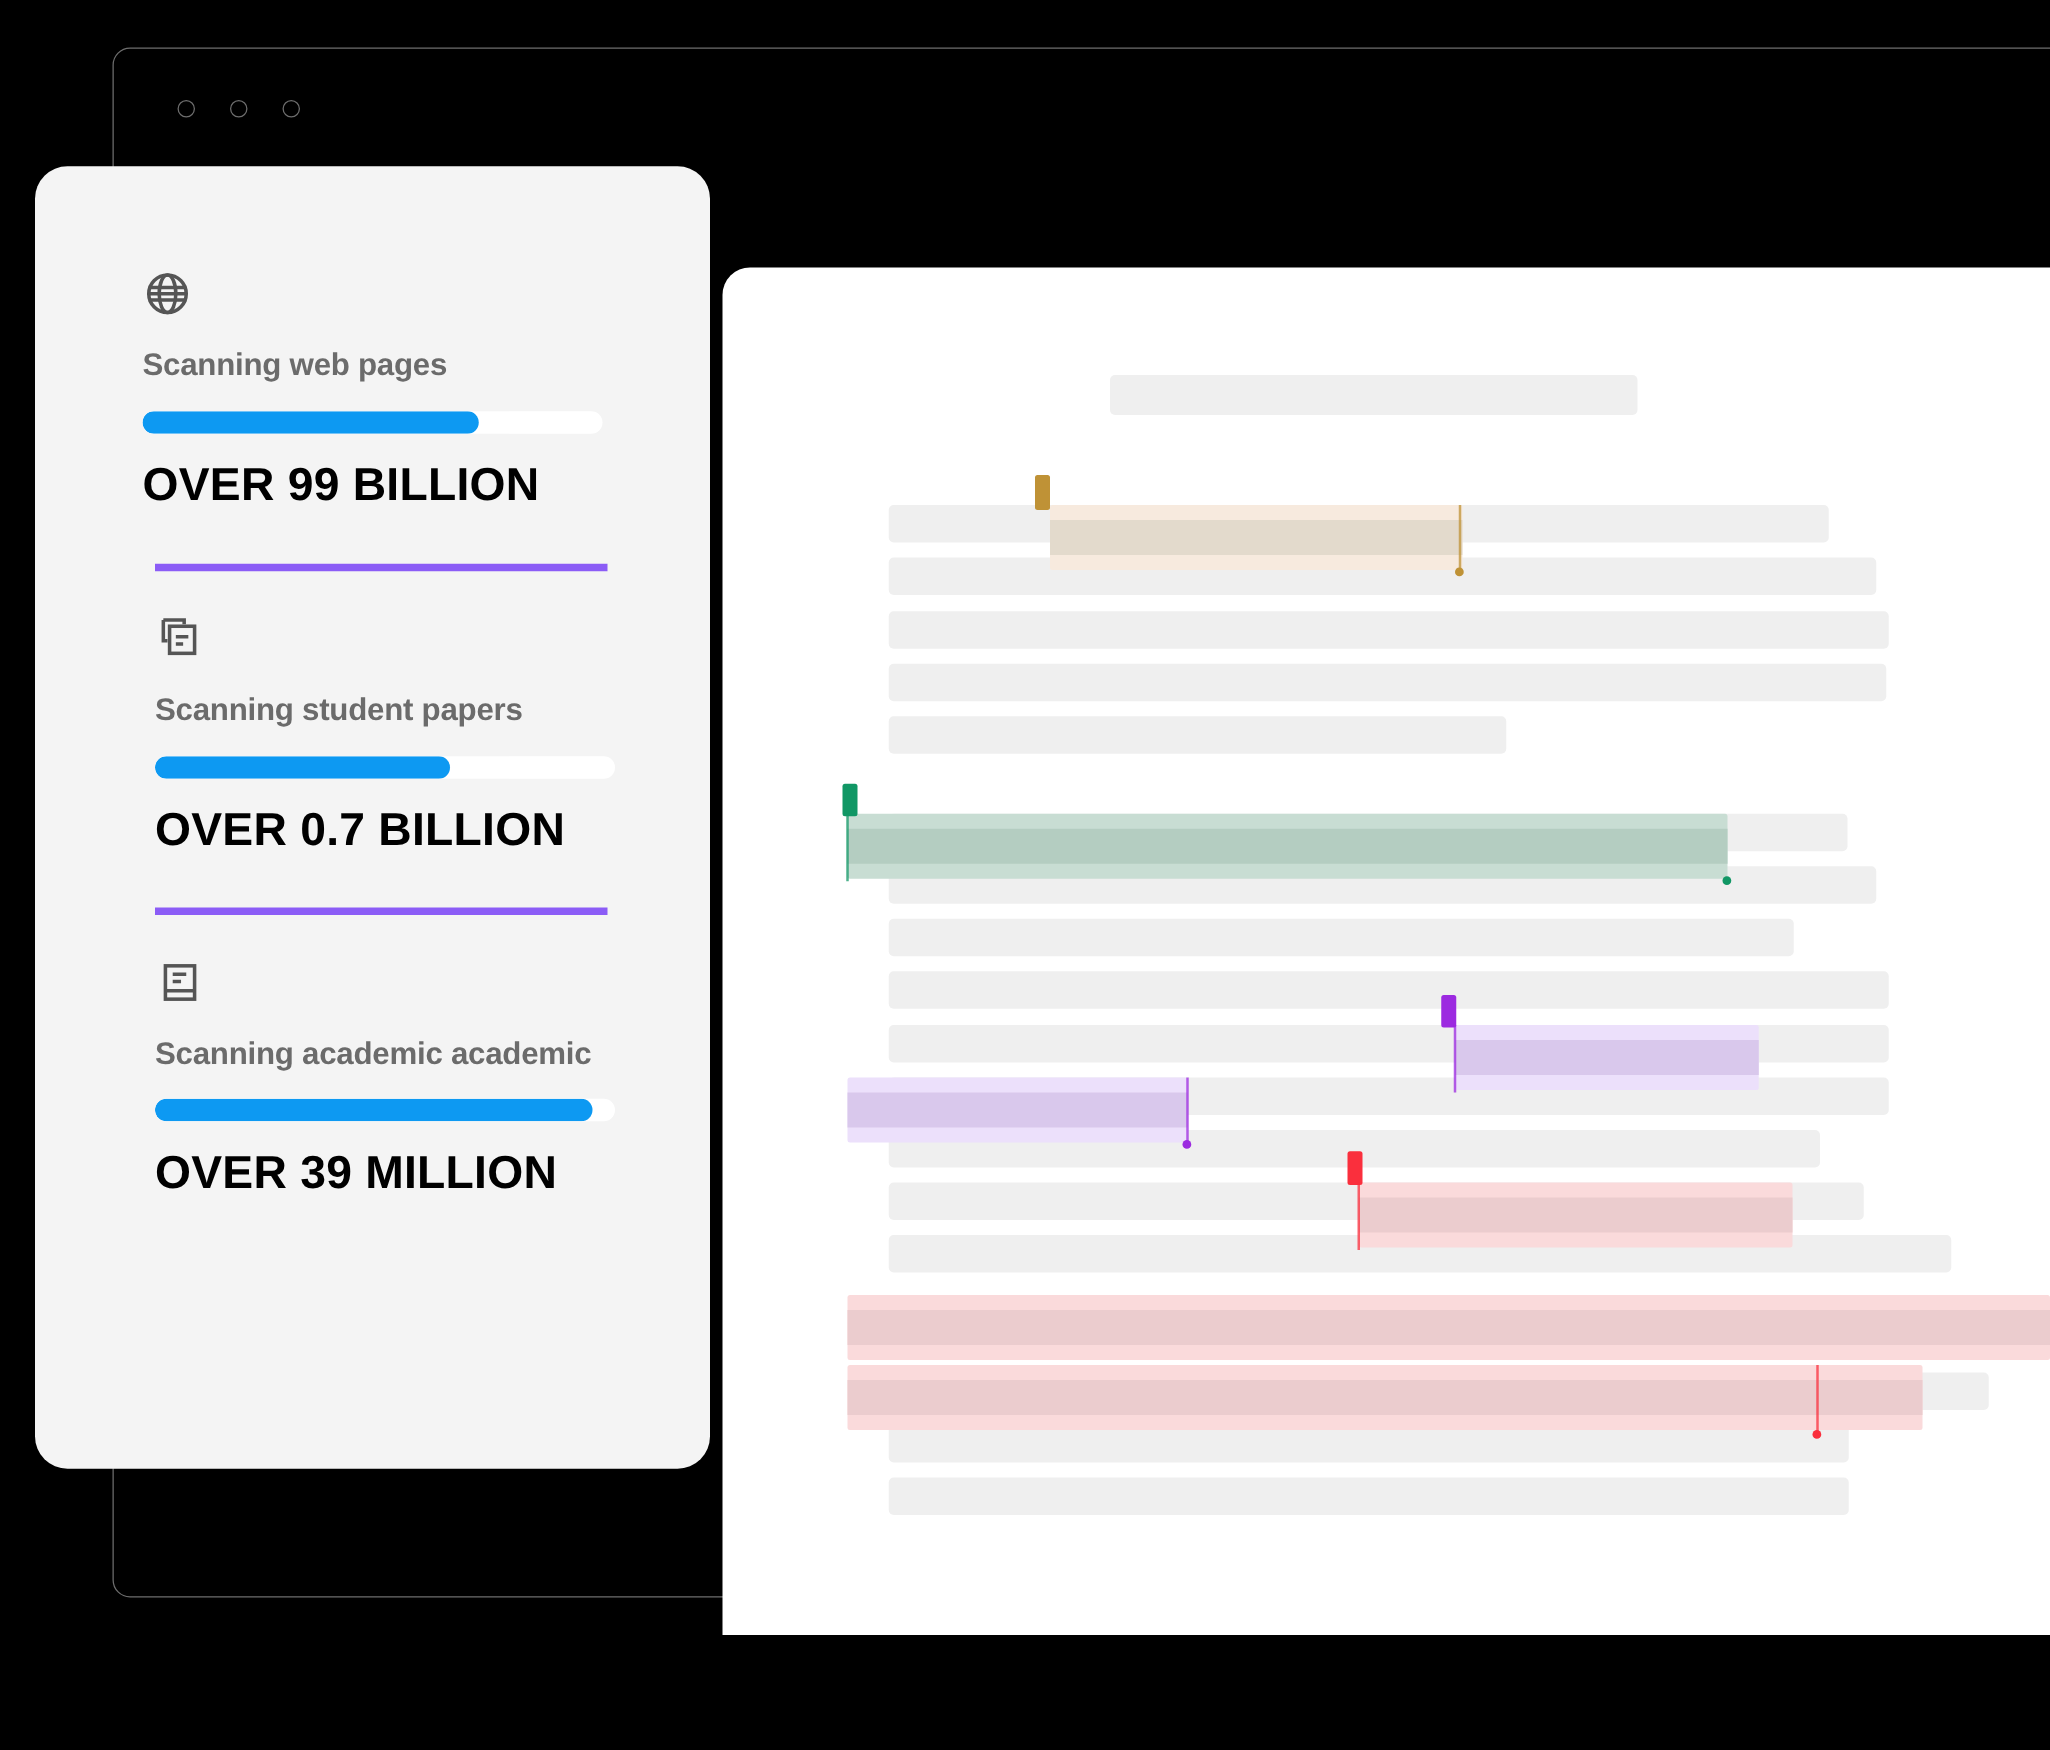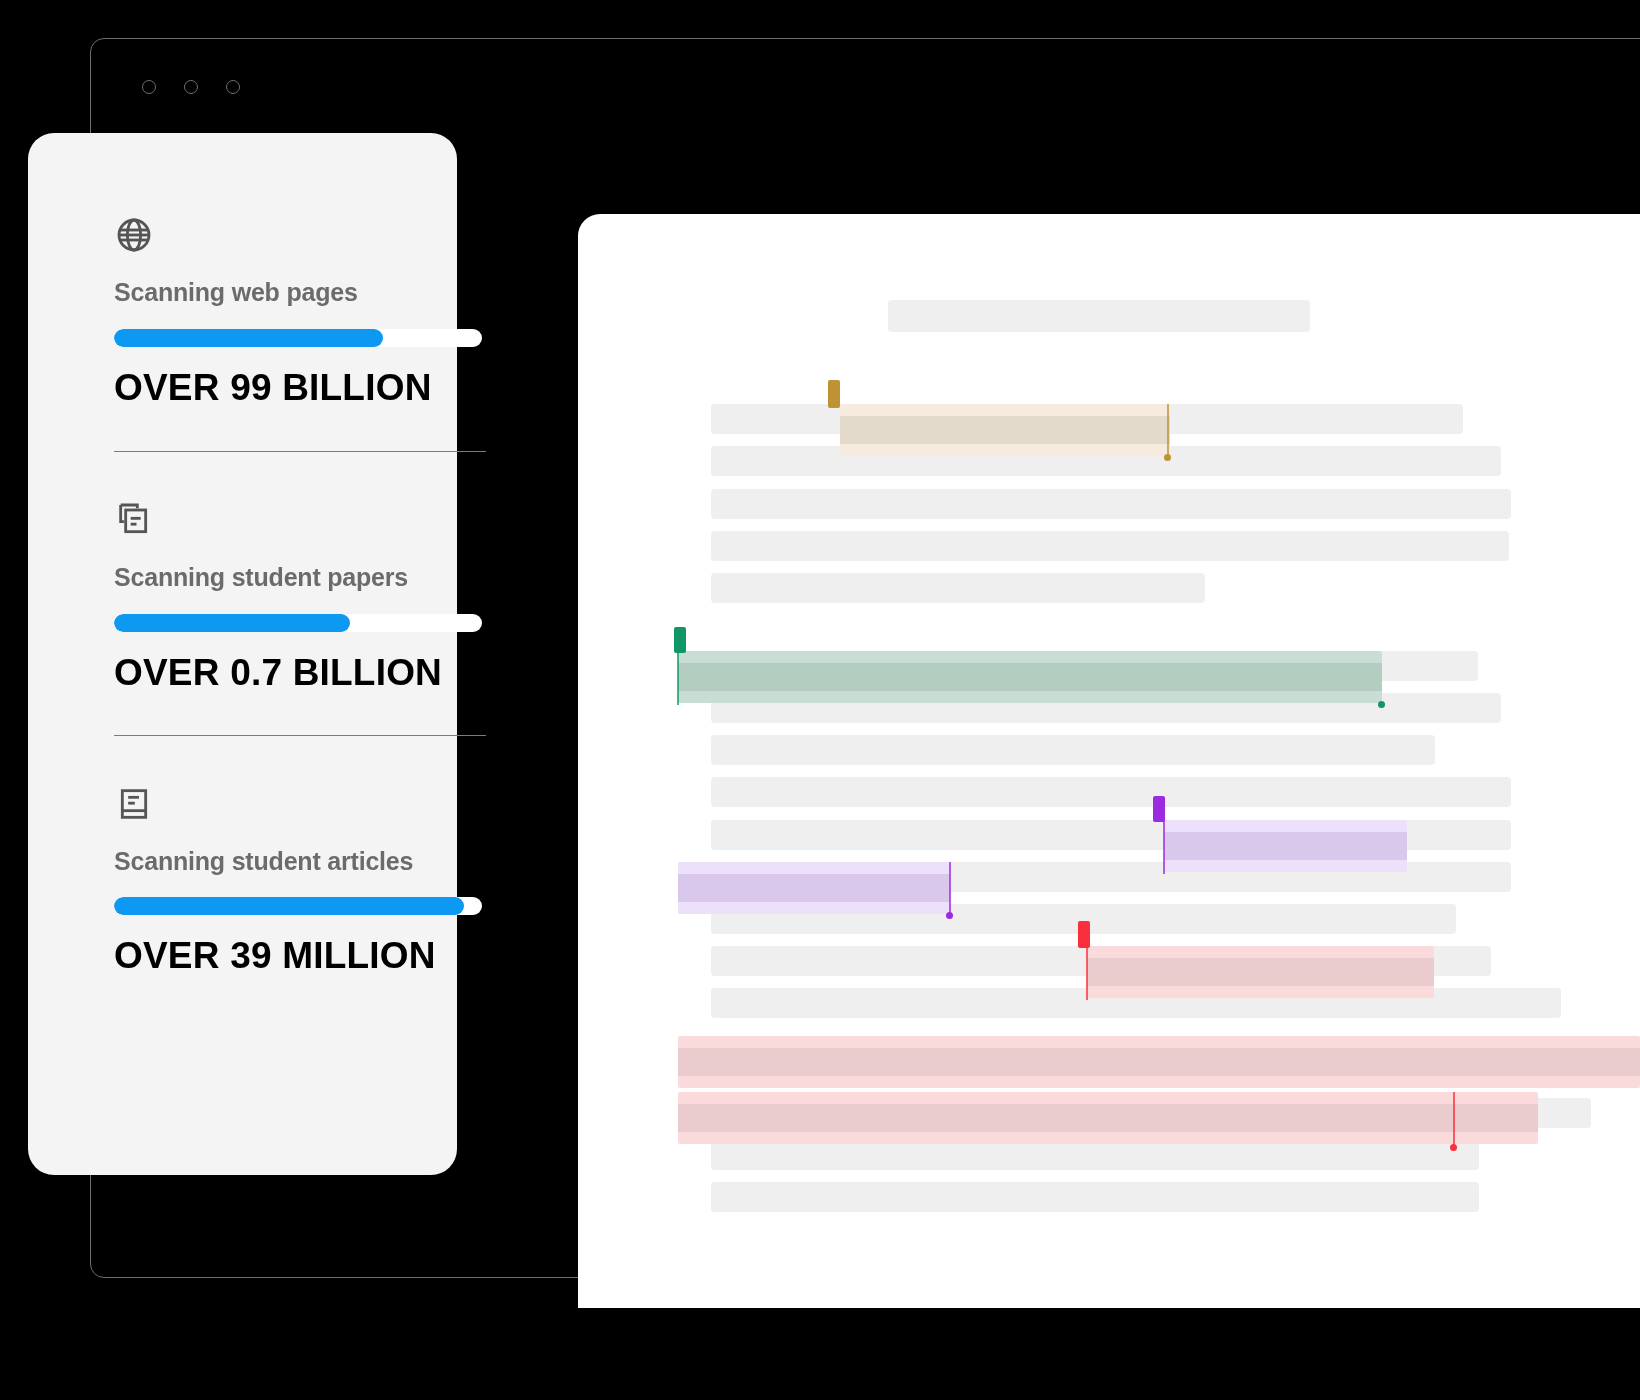--- a/index.html
+++ b/index.html
@@ -26,28 +26,28 @@
   }
   .dot {
     width: 14px; height: 14px; border-radius: 50%;
     border: 1.6px solid #6e6e6e; background: transparent;
   }
 
   
   .stats-panel {
     position: absolute;
     left: 28px; top: 133px;
-    width: 429px; height: 1042px;
+    width: 540px; height: 1042px;
     background: #f4f4f4;
     border-radius: 26px;
   }
   .stats-inner { position: absolute; left: 86px; top: 82px; width: 372px; }
 
   .stat-block { position: relative; }
-  .stat-block + .stat-block { border-top: 1px solid #8b5cf6; padding-top: 48px; }
+  .stat-block + .stat-block { border-top: 6px solid #8b5cf6; padding-top: 34px; margin-left: 10px; }
   .stat-block:first-child { padding-bottom: 44px; }
   .stat-block:nth-child(2) { padding-bottom: 42px; }
 
   .stat-icon { width: 40px; height: 40px; display: block; color: #555555; }
   .stat-icon svg { display: block; width: 40px; height: 40px; }
 
   .stat-label {
     margin-top: 24px;
     font-size: 25px;
     font-weight: 600;
@@ -172,21 +172,21 @@
 
       <div class="stat-block">
         <span class="stat-icon">
           <svg viewBox="0 0 24 24" fill="none" stroke="currentColor" stroke-width="1.7">
             <rect x="5" y="4" width="14" height="16"></rect>
             <line x1="5" y1="16" x2="19" y2="16"></line>
             <line x1="8.5" y1="8" x2="15" y2="8"></line>
             <line x1="8.5" y1="11.5" x2="12.5" y2="11.5"></line>
           </svg>
         </span>
-        <div class="stat-label">Scanning student articles</div>
+        <div class="stat-label">Scanning academic academic</div>
         <div class="progress-track">
           <div class="progress-fill" style="width: 95%;"></div>
         </div>
         <div class="stat-value">OVER 39 MILLION</div>
       </div>
 
     </div>
   </div>
 
   <div class="doc-card">

